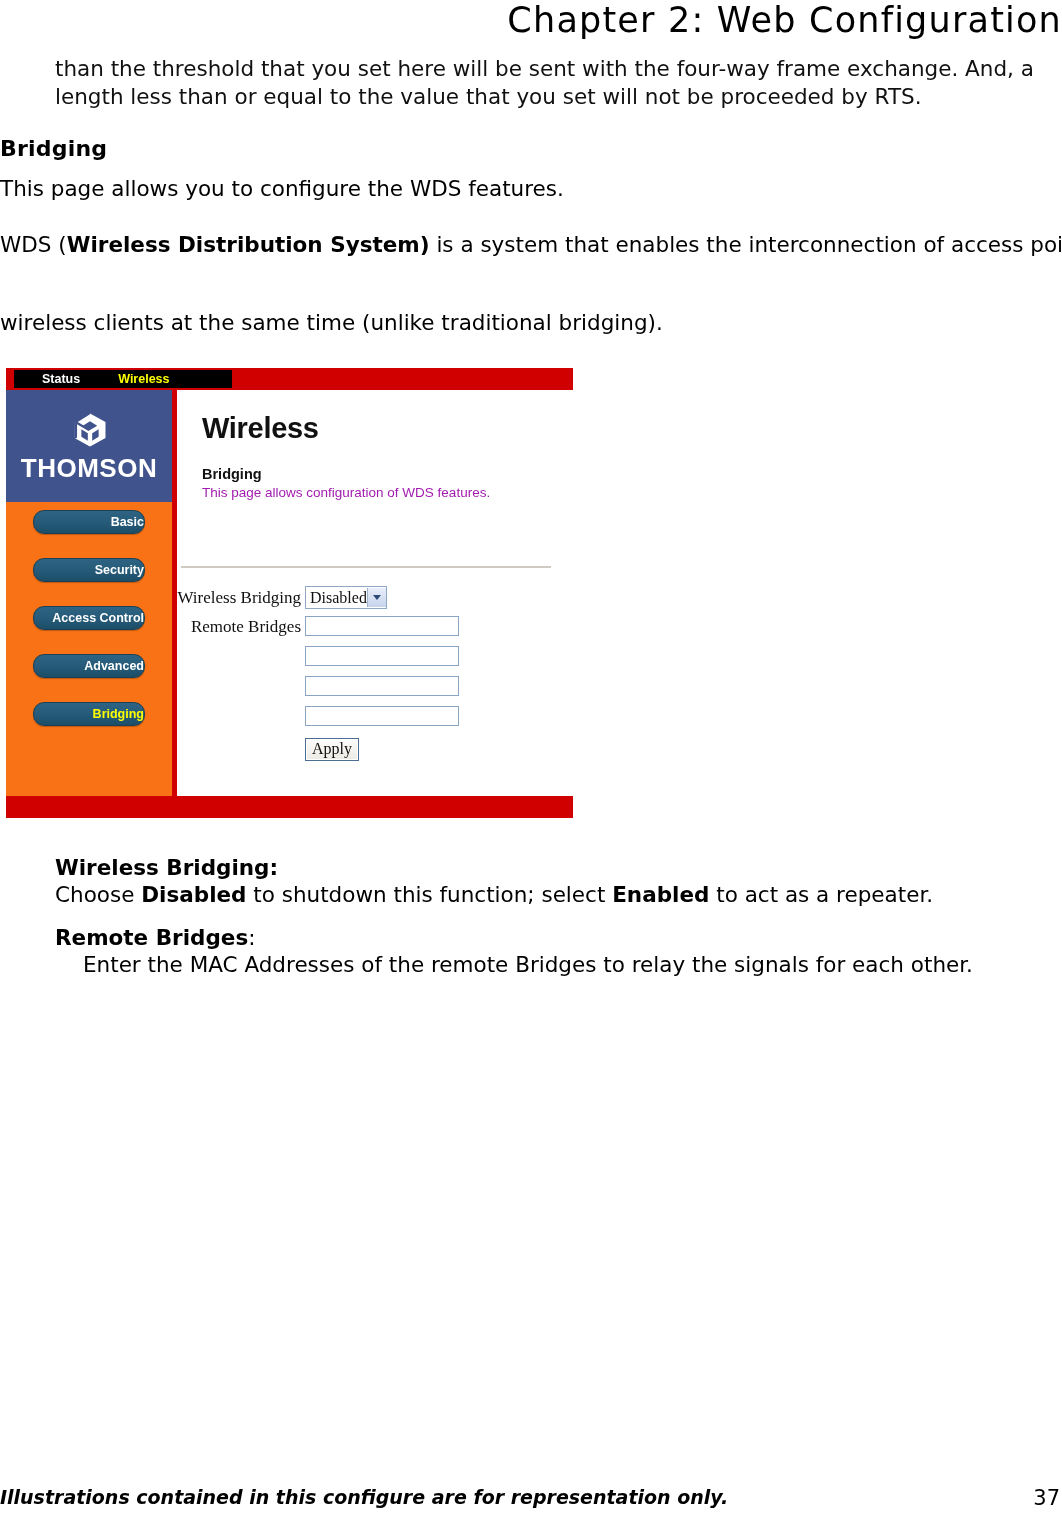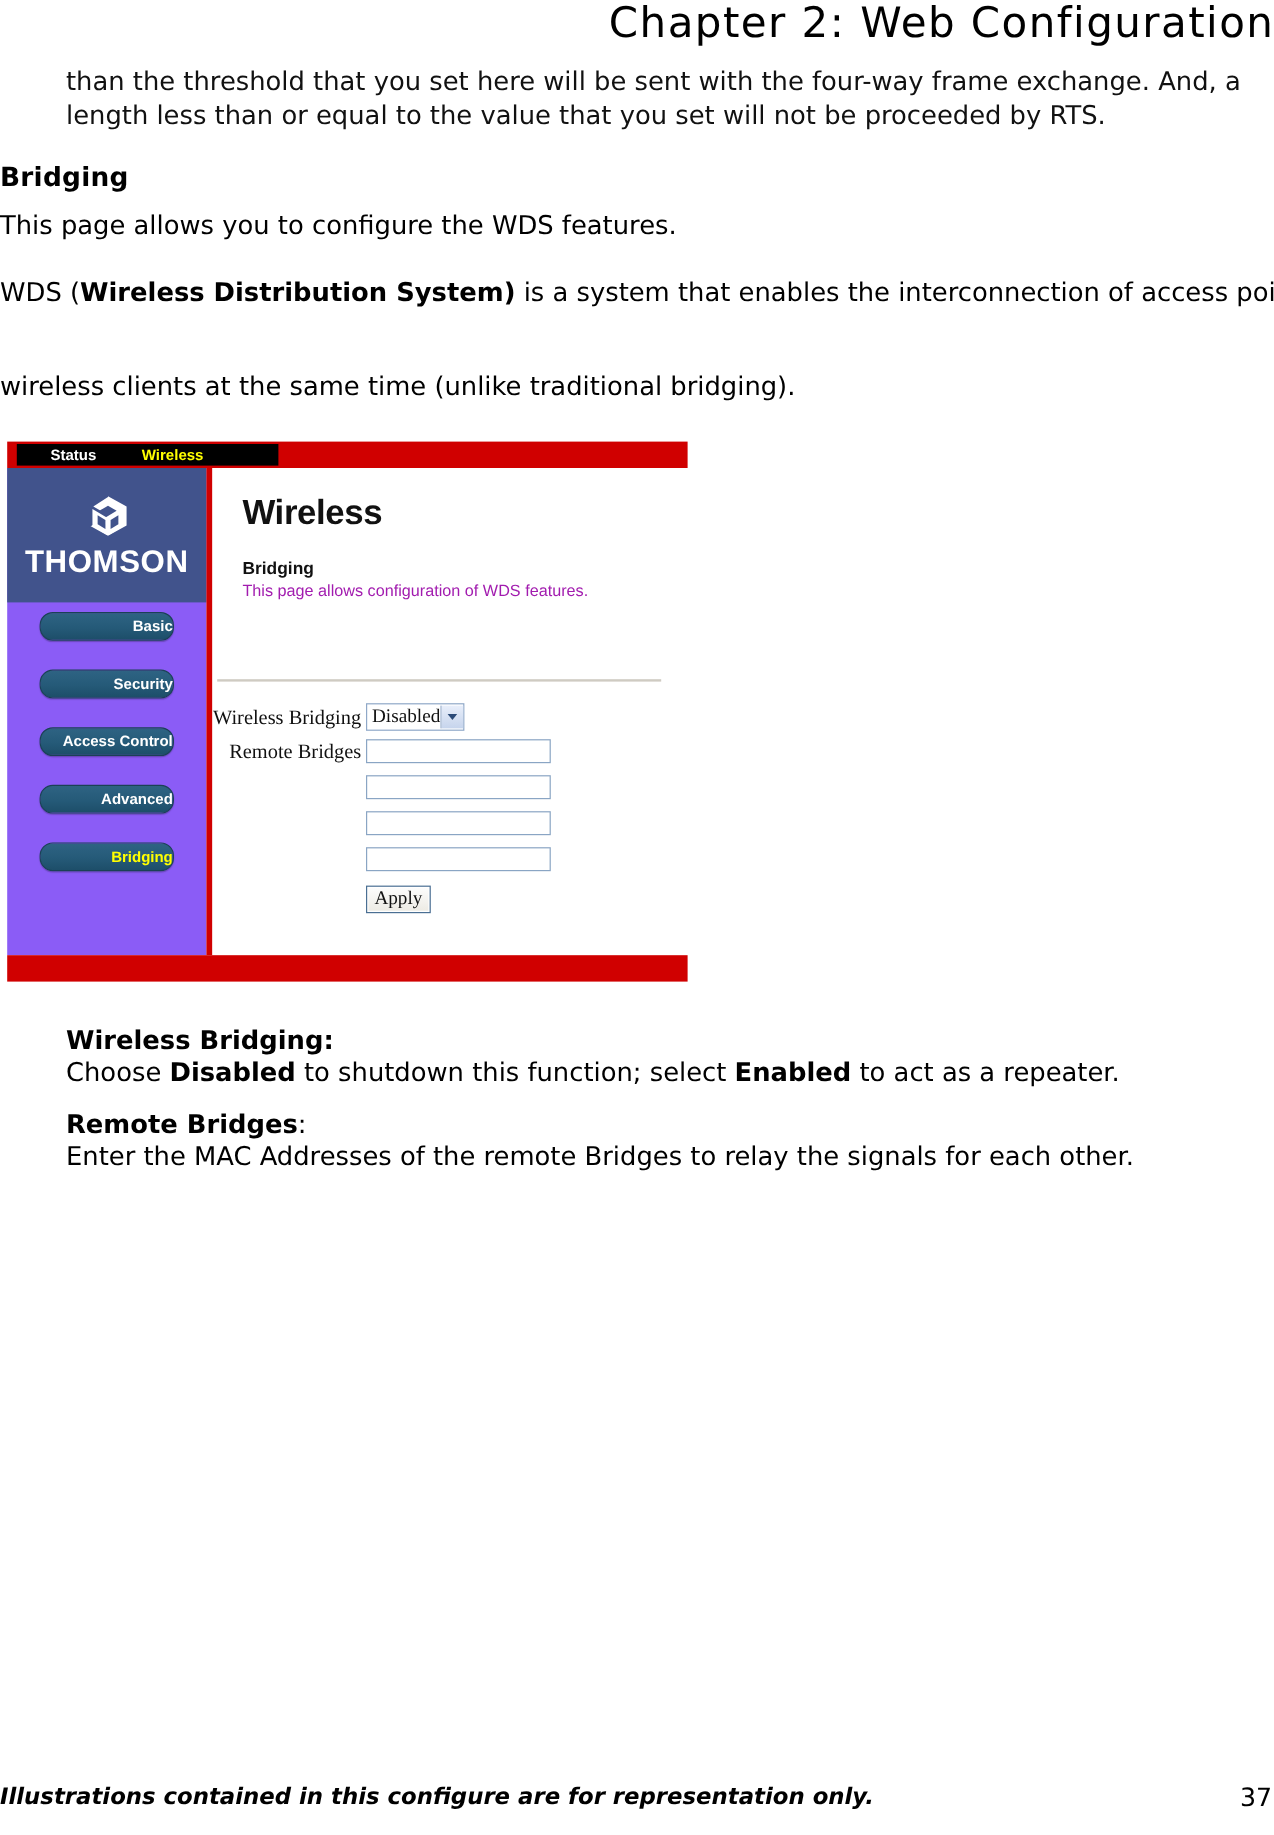--- a/index.html
+++ b/index.html
@@ -107,21 +107,21 @@
     font-weight: bold;
     line-height: 18px;
   }
   .tab-status { color: #ffffff; margin-left: 28px; }
   .tab-wireless { color: #ffff00; margin-left: 38px; }
 
   .shot-left {
     position: absolute;
     left: 0px; top: 22px;
     width: 166px; height: 406px;
-    background: #8b5cf6;
+    background: #f97316;
   }
   .logo-box {
     position: absolute;
     left: 0px; top: 0px;
     width: 166px; height: 112px;
     background: #41538c;
   }
   .logo-mark {
     position: absolute;
     left: 66px; top: 22px;
@@ -284,21 +284,21 @@
   .note {
     position: absolute;
     left: 55px;
     font-family: "DejaVu Sans", sans-serif;
     font-size: 21.5px;
     white-space: nowrap;
   }
   .n1 { top: 855px; font-weight: bold; }
   .n2 { top: 882px; }
   .n3 { top: 925px; font-weight: bold; }
-  .n4 { top: 952px; }
+  .n4 { top: 952px; margin-left: 28px; }
 
   
   .footer-left {
     position: absolute;
     left: 0px;
     top: 1486px;
     font-family: "DejaVu Sans", sans-serif;
     font-style: italic;
     font-weight: bold;
     font-size: 19px;

